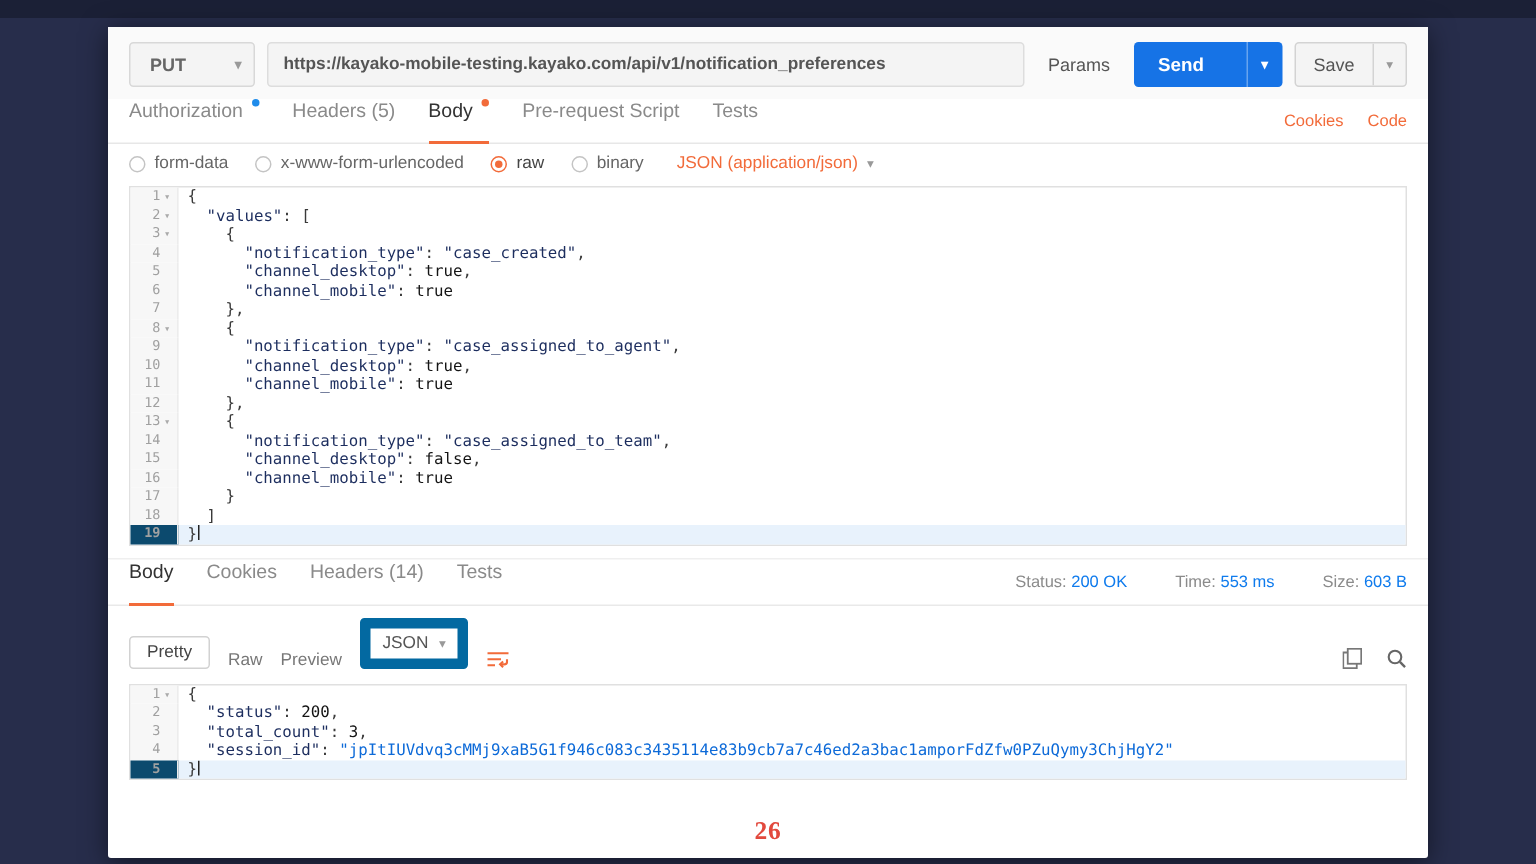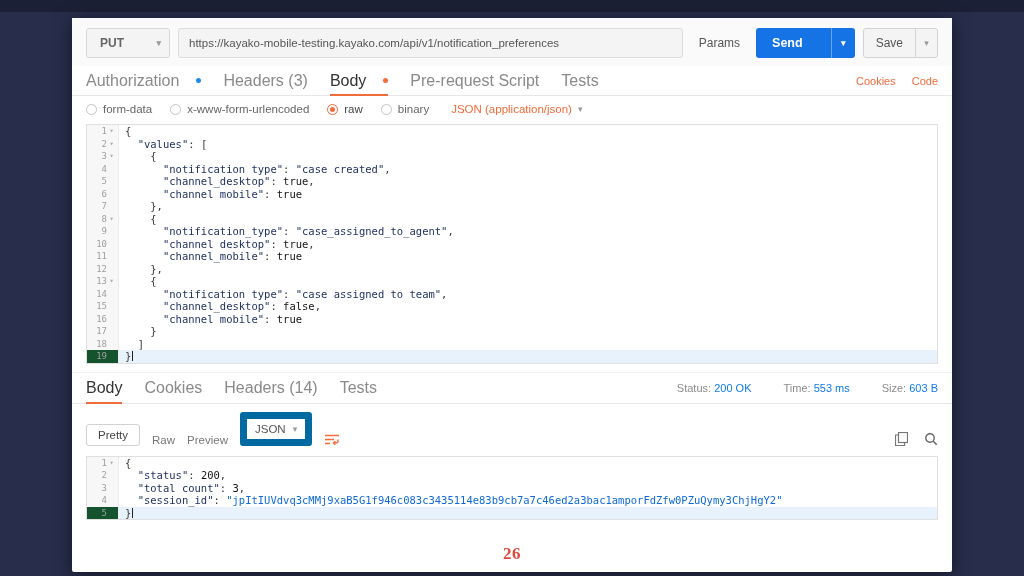--- a/index.html
+++ b/index.html
@@ -21,40 +21,40 @@
   
   .req-bar { display: flex; align-items: center; gap: 8px; padding: 10px 14px 8px; background: #fafafa; }
   .method {
     width: 84px; height: 30px; background: #f4f4f4; border: 1px solid #d8d8d8; border-radius: 3px;
     display: flex; align-items: center; justify-content: space-between; padding: 0 8px 0 13px;
     color: #666; font-size: 12px; font-weight: bold; cursor: pointer;
   }
   .chev { color: #999; font-size: 9px; }
   .url {
     flex: 1; height: 30px; background: #f4f4f4; border: 1px solid #ddd; border-radius: 3px;
-    padding: 0 10px; font-size: 11.5px; color: #555; font-family: "Liberation Sans", sans-serif; outline: none;
+    padding: 0 10px; font-size: 11.5px; color: #555; font-family: "Liberation Sans", sans-serif; outline: none; font-weight: bold;
   }
   .params-btn { font-size: 12px; color: #555; padding: 0 8px; cursor: pointer; }
   .send-btn {
     height: 30px; background: #1673e6; border-radius: 3px; color: #fff;
     display: flex; align-items: stretch; font-size: 12.5px; font-weight: bold; cursor: pointer; overflow: hidden; gap: 12px;
   }
   .send-main { padding: 0 16px; display: flex; align-items: center; }
   .send-caret { width: 24px; border-left: 1px solid rgba(255,255,255,.35); display: flex; align-items: center; justify-content: center; }
   .send-caret .chev { color: #fff; }
   .save-btn {
     height: 30px; background: #f4f4f4; border: 1px solid #d3d3d3; border-radius: 3px; color: #555;
     display: flex; align-items: stretch; font-size: 12px; cursor: pointer; overflow: hidden;
   }
   .save-main { padding: 0 12px; display: flex; align-items: center; }
   .save-caret { width: 22px; border-left: 1px solid #d3d3d3; display: flex; align-items: center; justify-content: center; }
 
   
   .tab-row { display: flex; align-items: center; padding: 0 14px; border-bottom: 1px solid #e7e7e7; height: 30px; background: #fff; }
-  .tab { font-size: 16px; color: #8a8a8a; margin-right: 22px; height: 100%; display: flex; align-items: center; gap: 17px; position: relative; cursor: pointer; white-space: nowrap; }
+  .tab { font-size: 13px; color: #8a8a8a; margin-right: 22px; height: 100%; display: flex; align-items: flex-start; gap: 6px; position: relative; cursor: pointer; white-space: nowrap; }
   .tab.active { color: #333; }
   .tab.active::after { content: ''; position: absolute; left: 0; right: 0; bottom: -1px; height: 2px; background: #f26b3a; }
   .dot { width: 5px; height: 5px; border-radius: 50%; display: inline-block; }
   .dot.blue { background: #1f8ceb; }
   .dot.orange { background: #f26b3a; }
   .spacer { flex: 1; }
   .link-orange { color: #f26b3a; font-size: 11px; margin-left: 16px; cursor: pointer; }
 
   
   .type-row { display: flex; align-items: center; padding: 7px 14px; gap: 18px; font-size: 11.5px; color: #666; background: #fff; }
@@ -69,21 +69,21 @@
   .editor {
     margin: 2px 14px 0; border: 1px solid #e0e0e0; background: #fff;
     font-family: "DejaVu Sans Mono", monospace;
   }
   .row { display: flex; height: 12.5px; line-height: 12.5px; }
   .gut { width: 32px; background: #f7f7f7; border-right: 1px solid #ececec; display: flex; justify-content: flex-end; align-items: center; padding-right: 2px; flex: none; }
   .gut .num { font-size: 9px; color: #a0a0a0; min-width: 13px; text-align: right; }
   .gut .fold { width: 9px; font-size: 7px; color: #aaa; text-align: center; }
   .code { flex: 1; white-space: pre; font-size: 10.5px; color: #3a3a3a; padding-left: 6px; overflow: hidden; }
   .row.active-line { background: #e8f2fc; }
-  .row.active-line .gut { background: #14532d; }
+  .row.active-line .gut { background: #0c4a6e; font-weight: bold; }
   .cursor { display: inline-block; width: 1px; height: 10px; background: #222; vertical-align: -1px; margin-left: 1px; }
   .tok-key { color: #1c2d5e; }
   .tok-str { color: #1c2d5e; }
   .tok-bool { color: #141414; }
   .tok-num { color: #141414; }
   .response-editor .tok-str { color: #0d6ad8; }
   .response-editor { margin-bottom: 12px; }
 
   
   .resp-header { display: flex; align-items: center; padding: 0 14px; height: 32px; border-top: 1px solid #efefef; border-bottom: 1px solid #e9e9e9; margin-top: 8px; }
@@ -130,21 +130,21 @@
         </span>
     </div>
   </div>
 
   <div class="tab-row">
     <div class="tab">
       <span>Authorization</span>
       <span class="dot blue"></span>
     </div>
     <div class="tab">
-      <span>Headers (3)</span>
+      <span>Headers (5)</span>
     </div>
     <div class="tab active">
       <span>Body</span>
       <span class="dot orange"></span>
     </div>
     <div class="tab">
       <span>Pre-request Script</span>
     </div>
     <div class="tab">
       <span>Tests</span>

